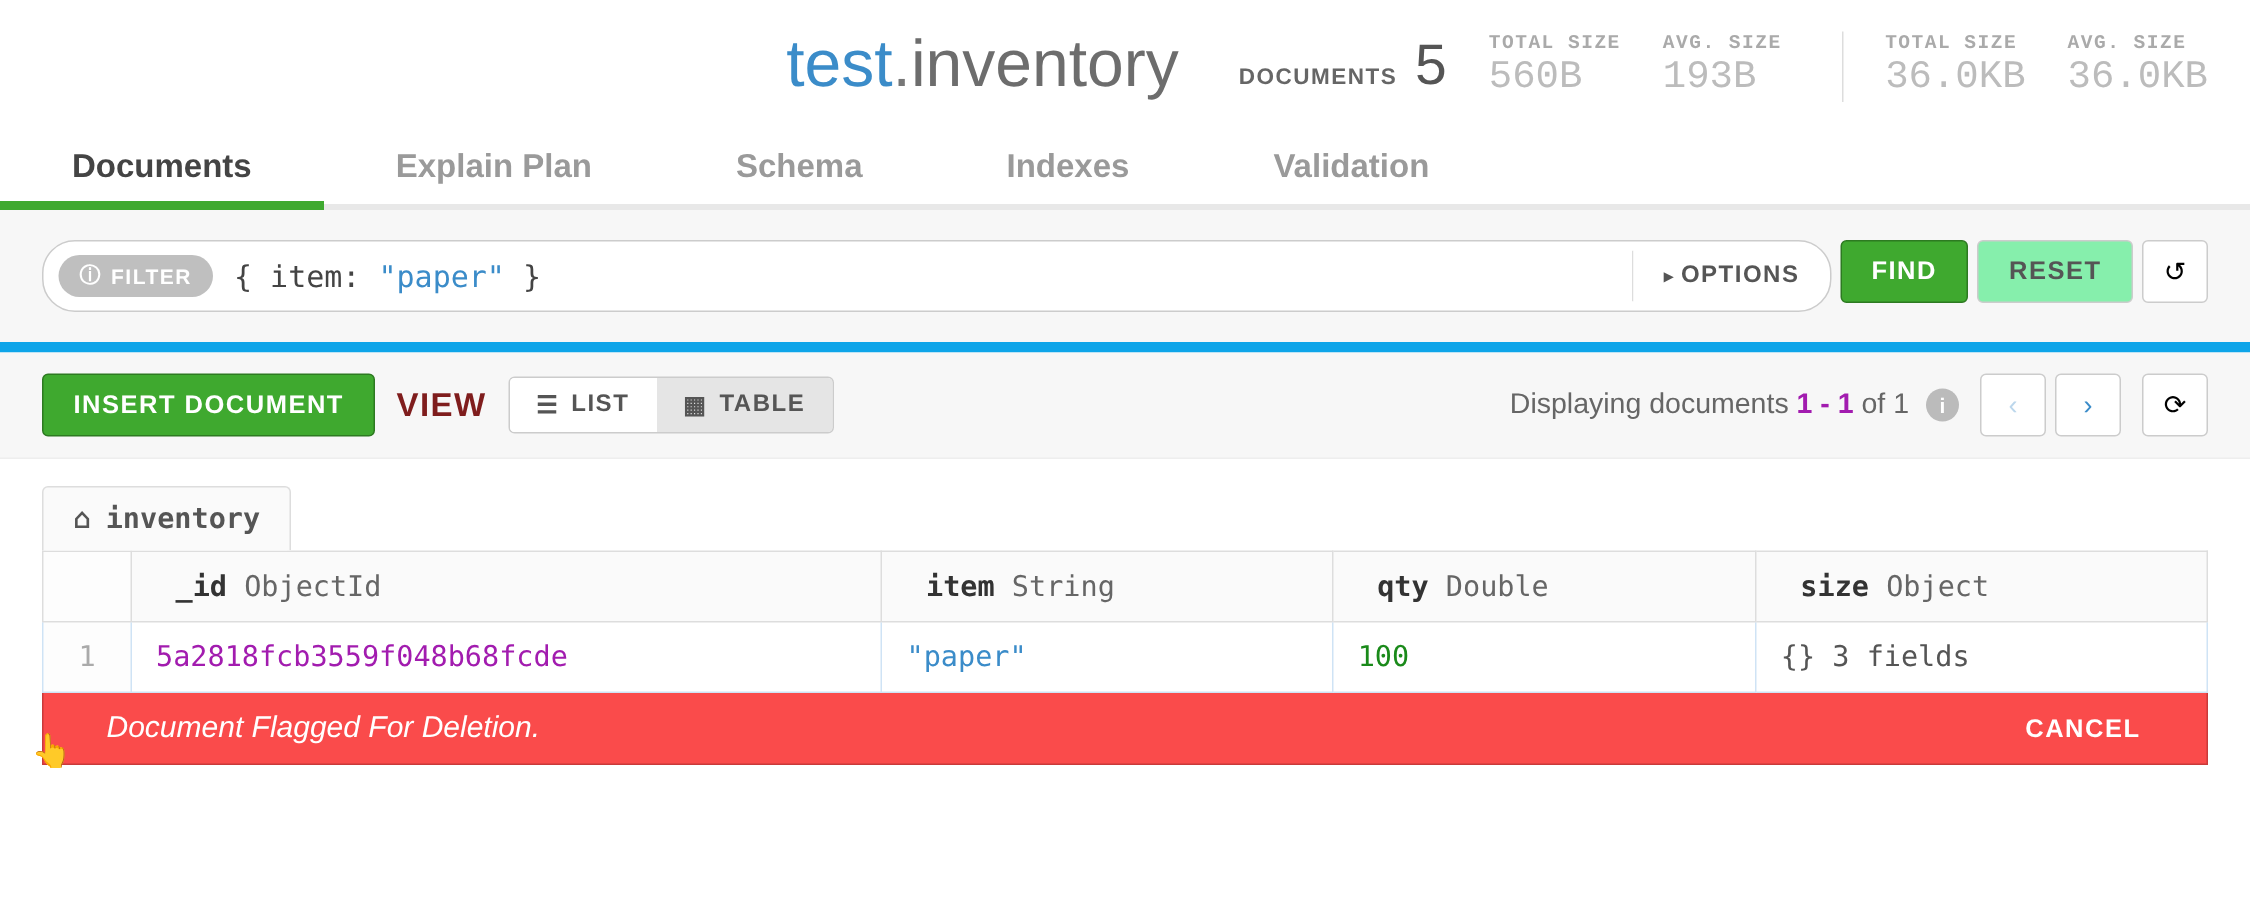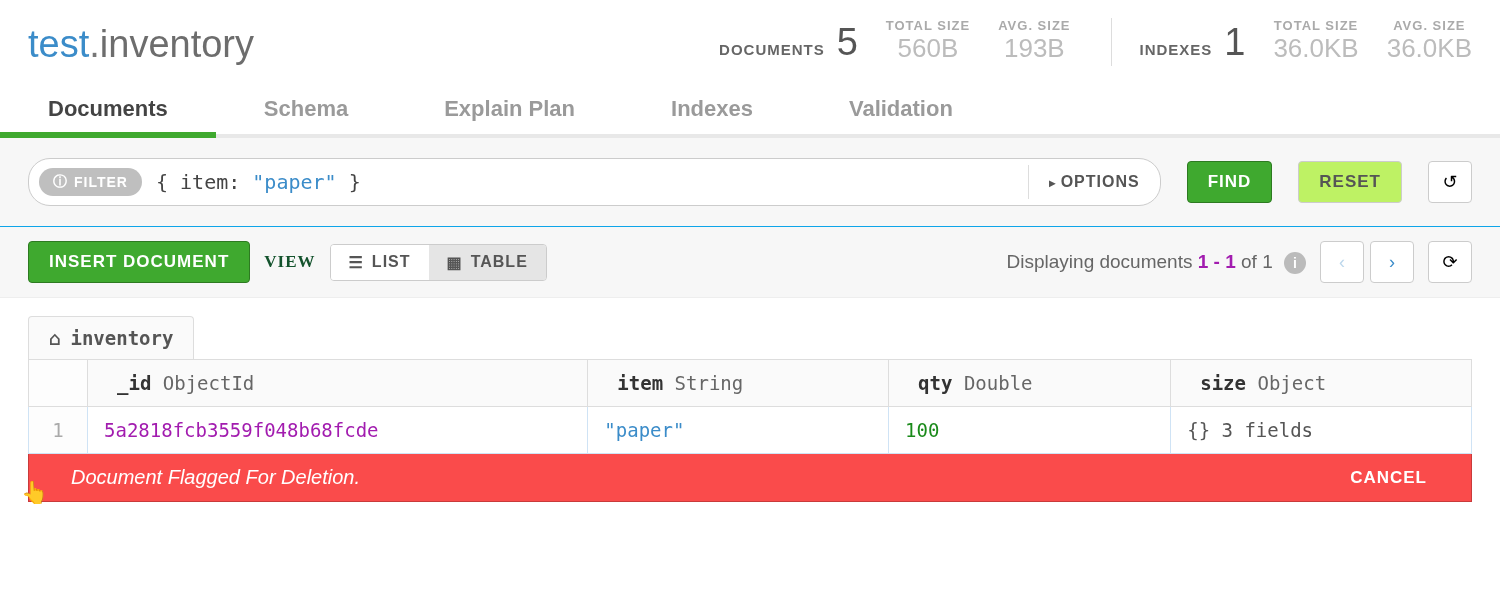--- a/index.html
+++ b/index.html
@@ -12,24 +12,25 @@
   }
 
   
   .header {
     display: flex;
     align-items: flex-end;
     padding: 18px 28px 6px 28px;
     gap: 40px;
   }
   .ns {
-    font-size: 38px;
+    font-size: 44px;
     font-weight: 400;
     color: #777;
     flex: 1;
+    text-align: right;
   }
   .ns .db { color: #3b8cc9; }
   .ns .dot { color: #777; }
   .ns .coll { color: #6d6d6d; }
 
   .stats-group {
     display: flex;
     align-items: flex-end;
     gap: 28px;
     padding-bottom: 2px;
@@ -45,21 +46,22 @@
     font-weight: 600;
     text-transform: uppercase;
     padding-bottom: 4px;
   }
   .big-value {
     font-size: 38px;
     color: #555;
     padding-left: 8px;
   }
   .stat {
-    text-align: center;
+    text-align: left;
+    font-family: Liberation Mono, monospace;
   }
   .stat .label {
     font-size: 13px;
     color: #aaa;
     letter-spacing: 1px;
     font-weight: 600;
   }
   .stat .value {
     font-size: 26px;
     color: #bcbcbc;
@@ -88,24 +90,24 @@
     position: absolute;
     left: 0; right: 0; bottom: -4px;
     height: 6px;
     background: #3fa92f;
   }
 
   
   .filterbar {
     padding: 20px 28px;
     display: flex;
-    gap: 26px;
-    align-items: center;
+    gap: 6px;
+    align-items: flex-start;
     background: #f7f7f7;
-    border-bottom: 1px solid #0ea5e9;
+    border-bottom: 7px solid #0ea5e9;
   }
   .filter-input-wrap {
     flex: 1;
     display: flex;
     align-items: center;
     border: 1px solid #ccc;
     border-radius: 22px;
     background: #fff;
     padding: 6px 0 6px 10px;
     position: relative;
@@ -144,21 +146,21 @@
     font-weight: 700;
     letter-spacing: 1px;
     color: #555;
     border-radius: 0 22px 22px 0;
     cursor: pointer;
   }
   .options-btn::before { content: "▸ "; font-size: 12px; }
 
   .btn {
     border: 1px solid #ccc;
-    background: #bef264;
+    background: #86efac;
     padding: 10px 20px;
     font-size: 17px;
     font-weight: 700;
     letter-spacing: 1px;
     color: #555;
     border-radius: 4px;
     cursor: pointer;
   }
   .btn.green {
     background: #3fa92f;
@@ -178,25 +180,24 @@
   
   .toolbar {
     padding: 14px 28px;
     display: flex;
     align-items: center;
     gap: 14px;
     border-bottom: 1px solid #eee;
     background:#f7f7f7;
   }
   .toolbar .view-label {
-    font-size: 17px;
-    color: #14532d;
+    font-size: 22px;
+    color: #7f1d1d;
     font-weight: 600;
     letter-spacing: 1px;
-    font-family: Liberation Serif, serif;
   }
   .seg {
     display: flex;
     border: 1px solid #ccc;
     border-radius: 4px;
     overflow: hidden;
   }
   .seg-btn {
     background: #fff;
     border: none;
@@ -332,39 +333,35 @@
       <div class="label">TOTAL SIZE</div>
       <div class="value">560B</div>
     </div>
     <div class="stat">
       <div class="label">AVG. SIZE</div>
       <div class="value">193B</div>
     </div>
   </div>
 
   <div class="stats-group divider">
-    <div>
-      <span class="big-label">INDEXES</span>
-      <span class="big-value">1</span>
-    </div>
     <div class="stat">
       <div class="label">TOTAL SIZE</div>
       <div class="value">36.0KB</div>
     </div>
     <div class="stat">
       <div class="label">AVG. SIZE</div>
       <div class="value">36.0KB</div>
     </div>
   </div>
 </div>
 
 <div class="tabs">
   <div class="tab active">Documents</div>
+  <div class="tab">Explain Plan</div>
   <div class="tab">Schema</div>
-  <div class="tab">Explain Plan</div>
   <div class="tab">Indexes</div>
   <div class="tab">Validation</div>
 </div>
 
 <div class="filterbar">
   <div class="filter-input-wrap">
     <span class="filter-pill">FILTER</span>
     <span class="filter-code">
       <span>{ item: </span><span class="str">"paper"</span><span> }</span>
     </span>

